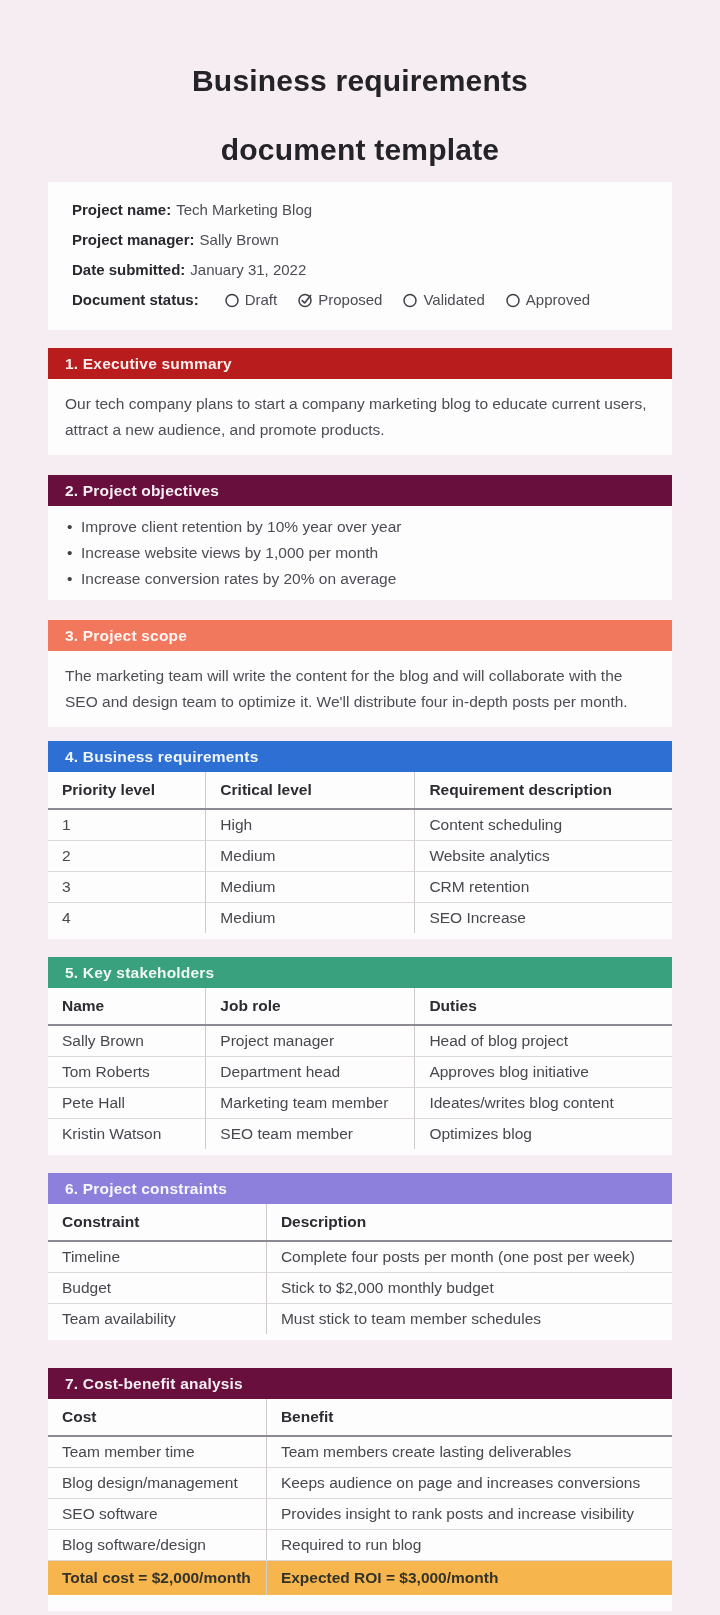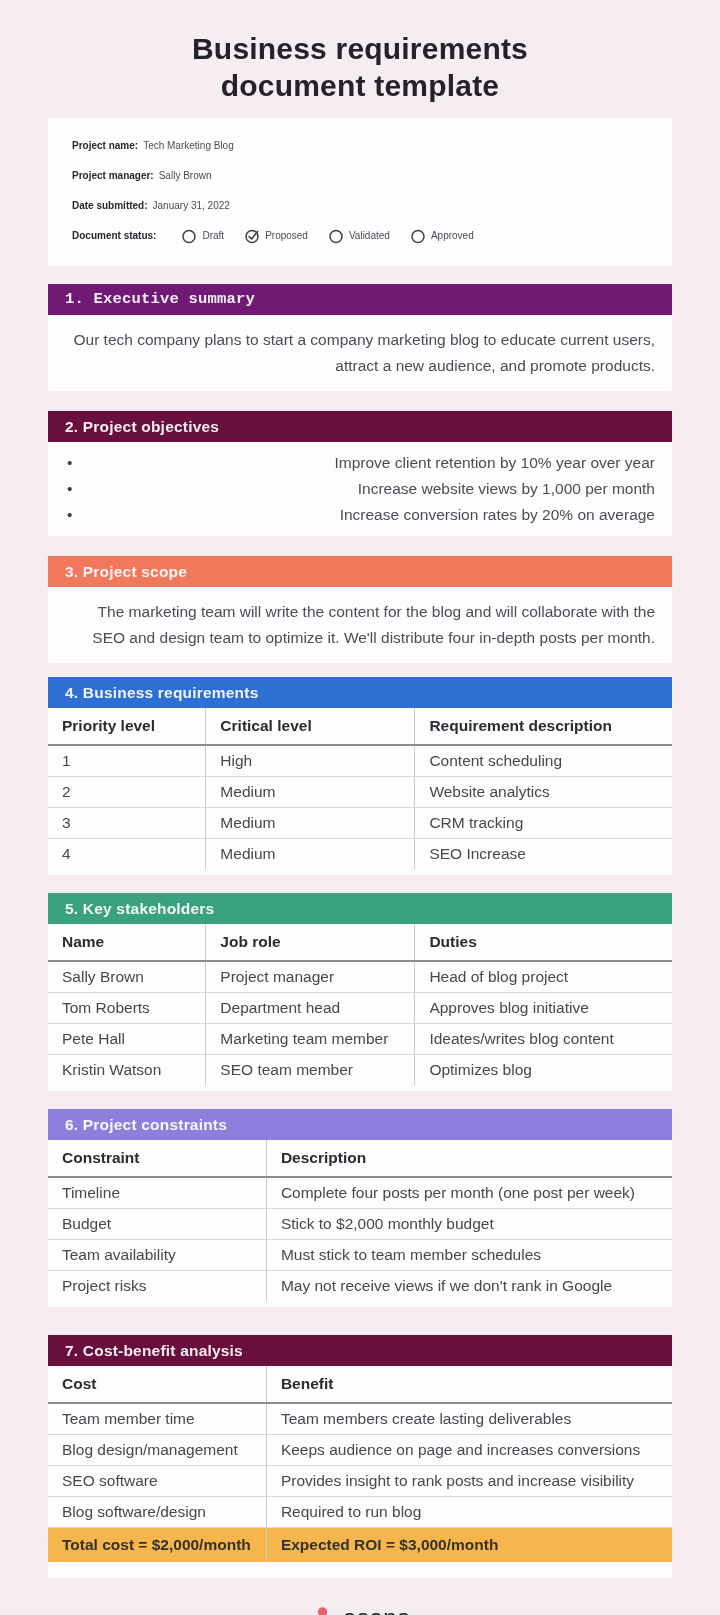--- a/index.html
+++ b/index.html
@@ -9,44 +9,44 @@
     background:#f5edf1;
     padding:30px 48px 0;
     font-family:"Liberation Sans", sans-serif;
     color:#4c4c54;
   }
   .title {
     text-align:center; font-size:30px; line-height:37px;
     font-weight:700; color:#232328; letter-spacing:.2px;
     margin-bottom:14px;
   }
-  .title span { display:block; }
+  .title span { display:block;margin-top:32px; }
 
   
   .info-card {
     background:#fdfdfe; padding:18px 24px 20px;
   }
-  .info-row { font-size:10px; line-height:20px; margin-bottom:10px; color:#4c4c54; }
+  .info-row { font-size:15px; line-height:20px; margin-bottom:10px; color:#4c4c54; }
   .info-row:last-child { margin-bottom:0; }
   .lbl { font-weight:700; color:#28282e; margin-right:5px; }
   .status-row { display:flex; align-items:center; flex-wrap:nowrap; }
   .radio-opt { display:inline-flex; align-items:center; margin-left:20px; white-space:nowrap; }
   .radio-opt:first-of-type { margin-left:14px; }
   .radio-opt svg { margin-right:5px; flex:none; }
 
   
   .section { margin-top:18px; }
   .sec-header {
     height:31px; line-height:31px; padding:0 17px;
     font-size:15.5px; font-weight:700; color:rgba(255,255,255,.93);
     letter-spacing:.2px;
   }
   .sec-body {
     background:#fdfdfe; padding:12px 17px;
-    font-size:15.5px; line-height:26px; color:#4c4c54;text-align:right;
+    font-size:15.5px; line-height:26px; color:#4c4c54;
   }
   .sec-body.bullets { padding:8px 17px; }
   .bullets ul { list-style:none; }
   .bullets li { line-height:26px; padding-left:16px; position:relative; }
   .bullets li::before { content:"•"; position:absolute; left:2px; color:#3f3f47; }
 
   .mt20 { margin-top:20px; }
   .mt14 { margin-top:14px; }
 
   
@@ -119,21 +119,21 @@
       <span class="radio-opt">
         <svg width="16" height="16" viewBox="0 0 16 16">
             <circle cx="8" cy="8.5" r="6" fill="none" stroke="#3f3f47" stroke-width="1.5"></circle>
           </svg>
         <span>Approved</span>
       </span>
     </div>
   </div>
 
   <div class="section">
-    <div class="sec-header" style="background: #701a75; font-family: Liberation Mono, monospace;">1. Executive summary</div>
+    <div class="sec-header" style="background: #b91c1c;">1. Executive summary</div>
     <div class="sec-body">Our tech company plans to start a company marketing blog to educate current users, attract a new audience, and promote products.</div>
   </div>
 
   <div class="section mt20">
     <div class="sec-header" style="background: rgb(105, 15, 61);">2. Project objectives</div>
     <div class="sec-body bullets">
       <ul>
         <li>Improve client retention by 10% year over year</li>
         <li>Increase website views by 1,000 per month</li>
         <li>Increase conversion rates by 20% on average</li>
@@ -169,21 +169,21 @@
             <td>Content scheduling</td>
           </tr>
           <tr>
             <td>2</td>
             <td>Medium</td>
             <td>Website analytics</td>
           </tr>
           <tr>
             <td>3</td>
             <td>Medium</td>
-            <td>CRM tracking</td>
+            <td>CRM retention</td>
           </tr>
           <tr>
             <td>4</td>
             <td>Medium</td>
             <td>SEO Increase</td>
           </tr>
         </tbody>
       </table>
     </div>
   </div>
@@ -250,24 +250,20 @@
             <td>Complete four posts per month (one post per week)</td>
           </tr>
           <tr>
             <td>Budget</td>
             <td>Stick to $2,000 monthly budget</td>
           </tr>
           <tr>
             <td>Team availability</td>
             <td>Must stick to team member schedules</td>
           </tr>
-          <tr>
-            <td>Project risks</td>
-            <td>May not receive views if we don't rank in Google</td>
-          </tr>
         </tbody>
       </table>
     </div>
   </div>
 
   <div class="section mt20">
     <div class="sec-header" style="background: rgb(105, 15, 61); margin-top: 28px;">7. Cost-benefit analysis</div>
     <div class="tbl-wrap flush">
       <table>
         <colgroup>

